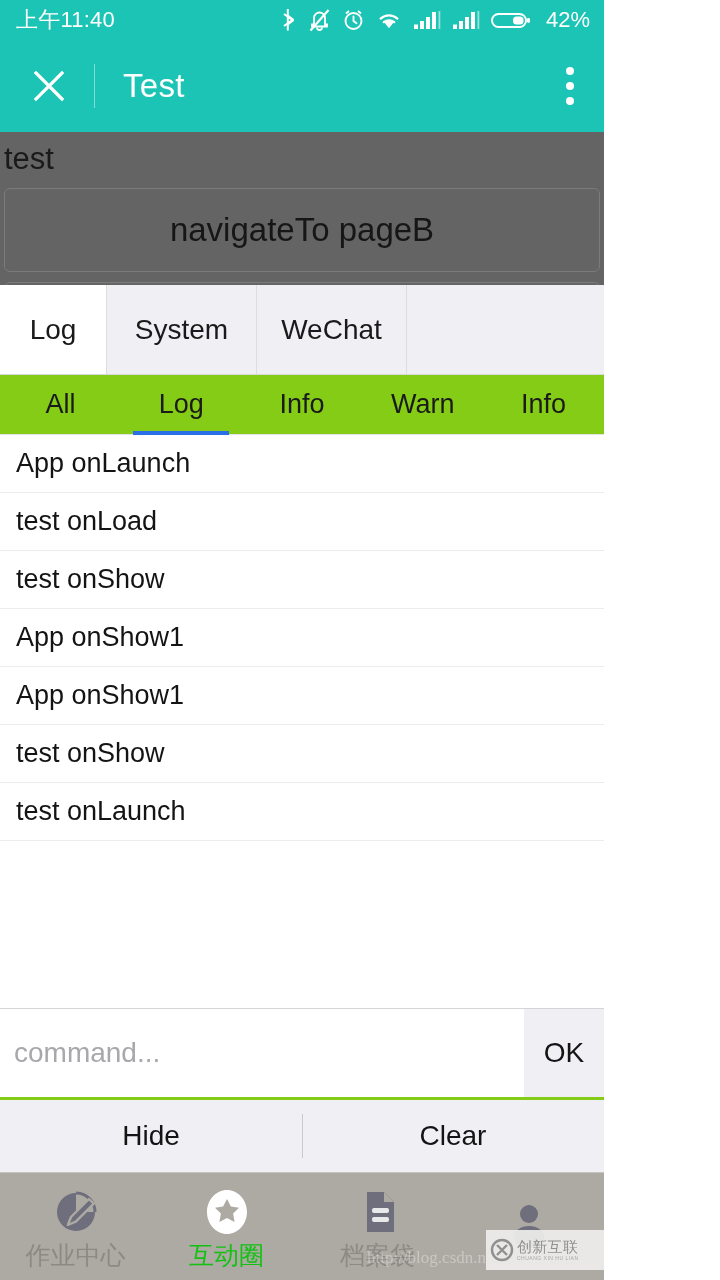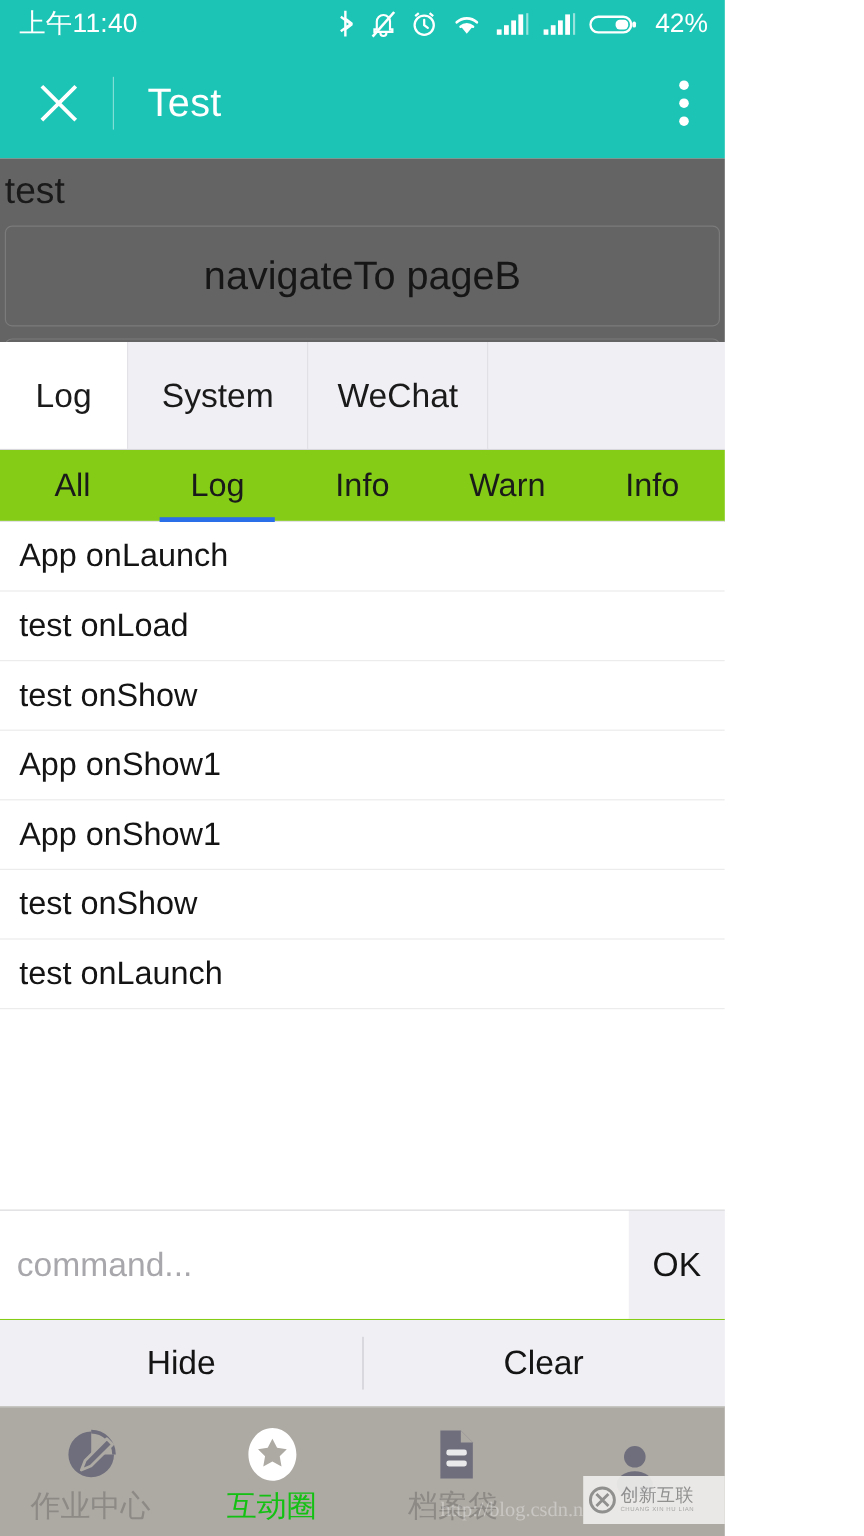--- a/index.html
+++ b/index.html
@@ -76,21 +76,21 @@
 
   .log-list { flex:1 1 auto; overflow:hidden; background:#ffffff; }
   .log-row {
     height:58px; display:flex; align-items:center;
     padding-left:16px; font-size:27px; color:#141414;
     border-bottom:1px solid #ececec;
   }
 
   .cmd-row {
     flex:0 0 92px; display:flex; align-items:stretch;
-    background:#ffffff; border-top:1px solid #d4d4d8; border-bottom:1px solid #84cc16;
+    background:#ffffff; border-top:1px solid #d4d4d8; border-bottom:3px solid #84cc16;
   }
   .cmd-input {
     flex:1 1 auto; border:none; outline:none; background:#ffffff;
     font-size:28px; padding-left:14px; color:#141414;
     font-family:"Liberation Sans","DejaVu Sans",sans-serif;
   }
   .cmd-input::placeholder { color:#a8a8ac; }
   .ok-btn {
     flex:0 0 80px; background:#EFEFF4; display:flex; align-items:center; justify-content:center;
     font-size:28px; color:#141414;

